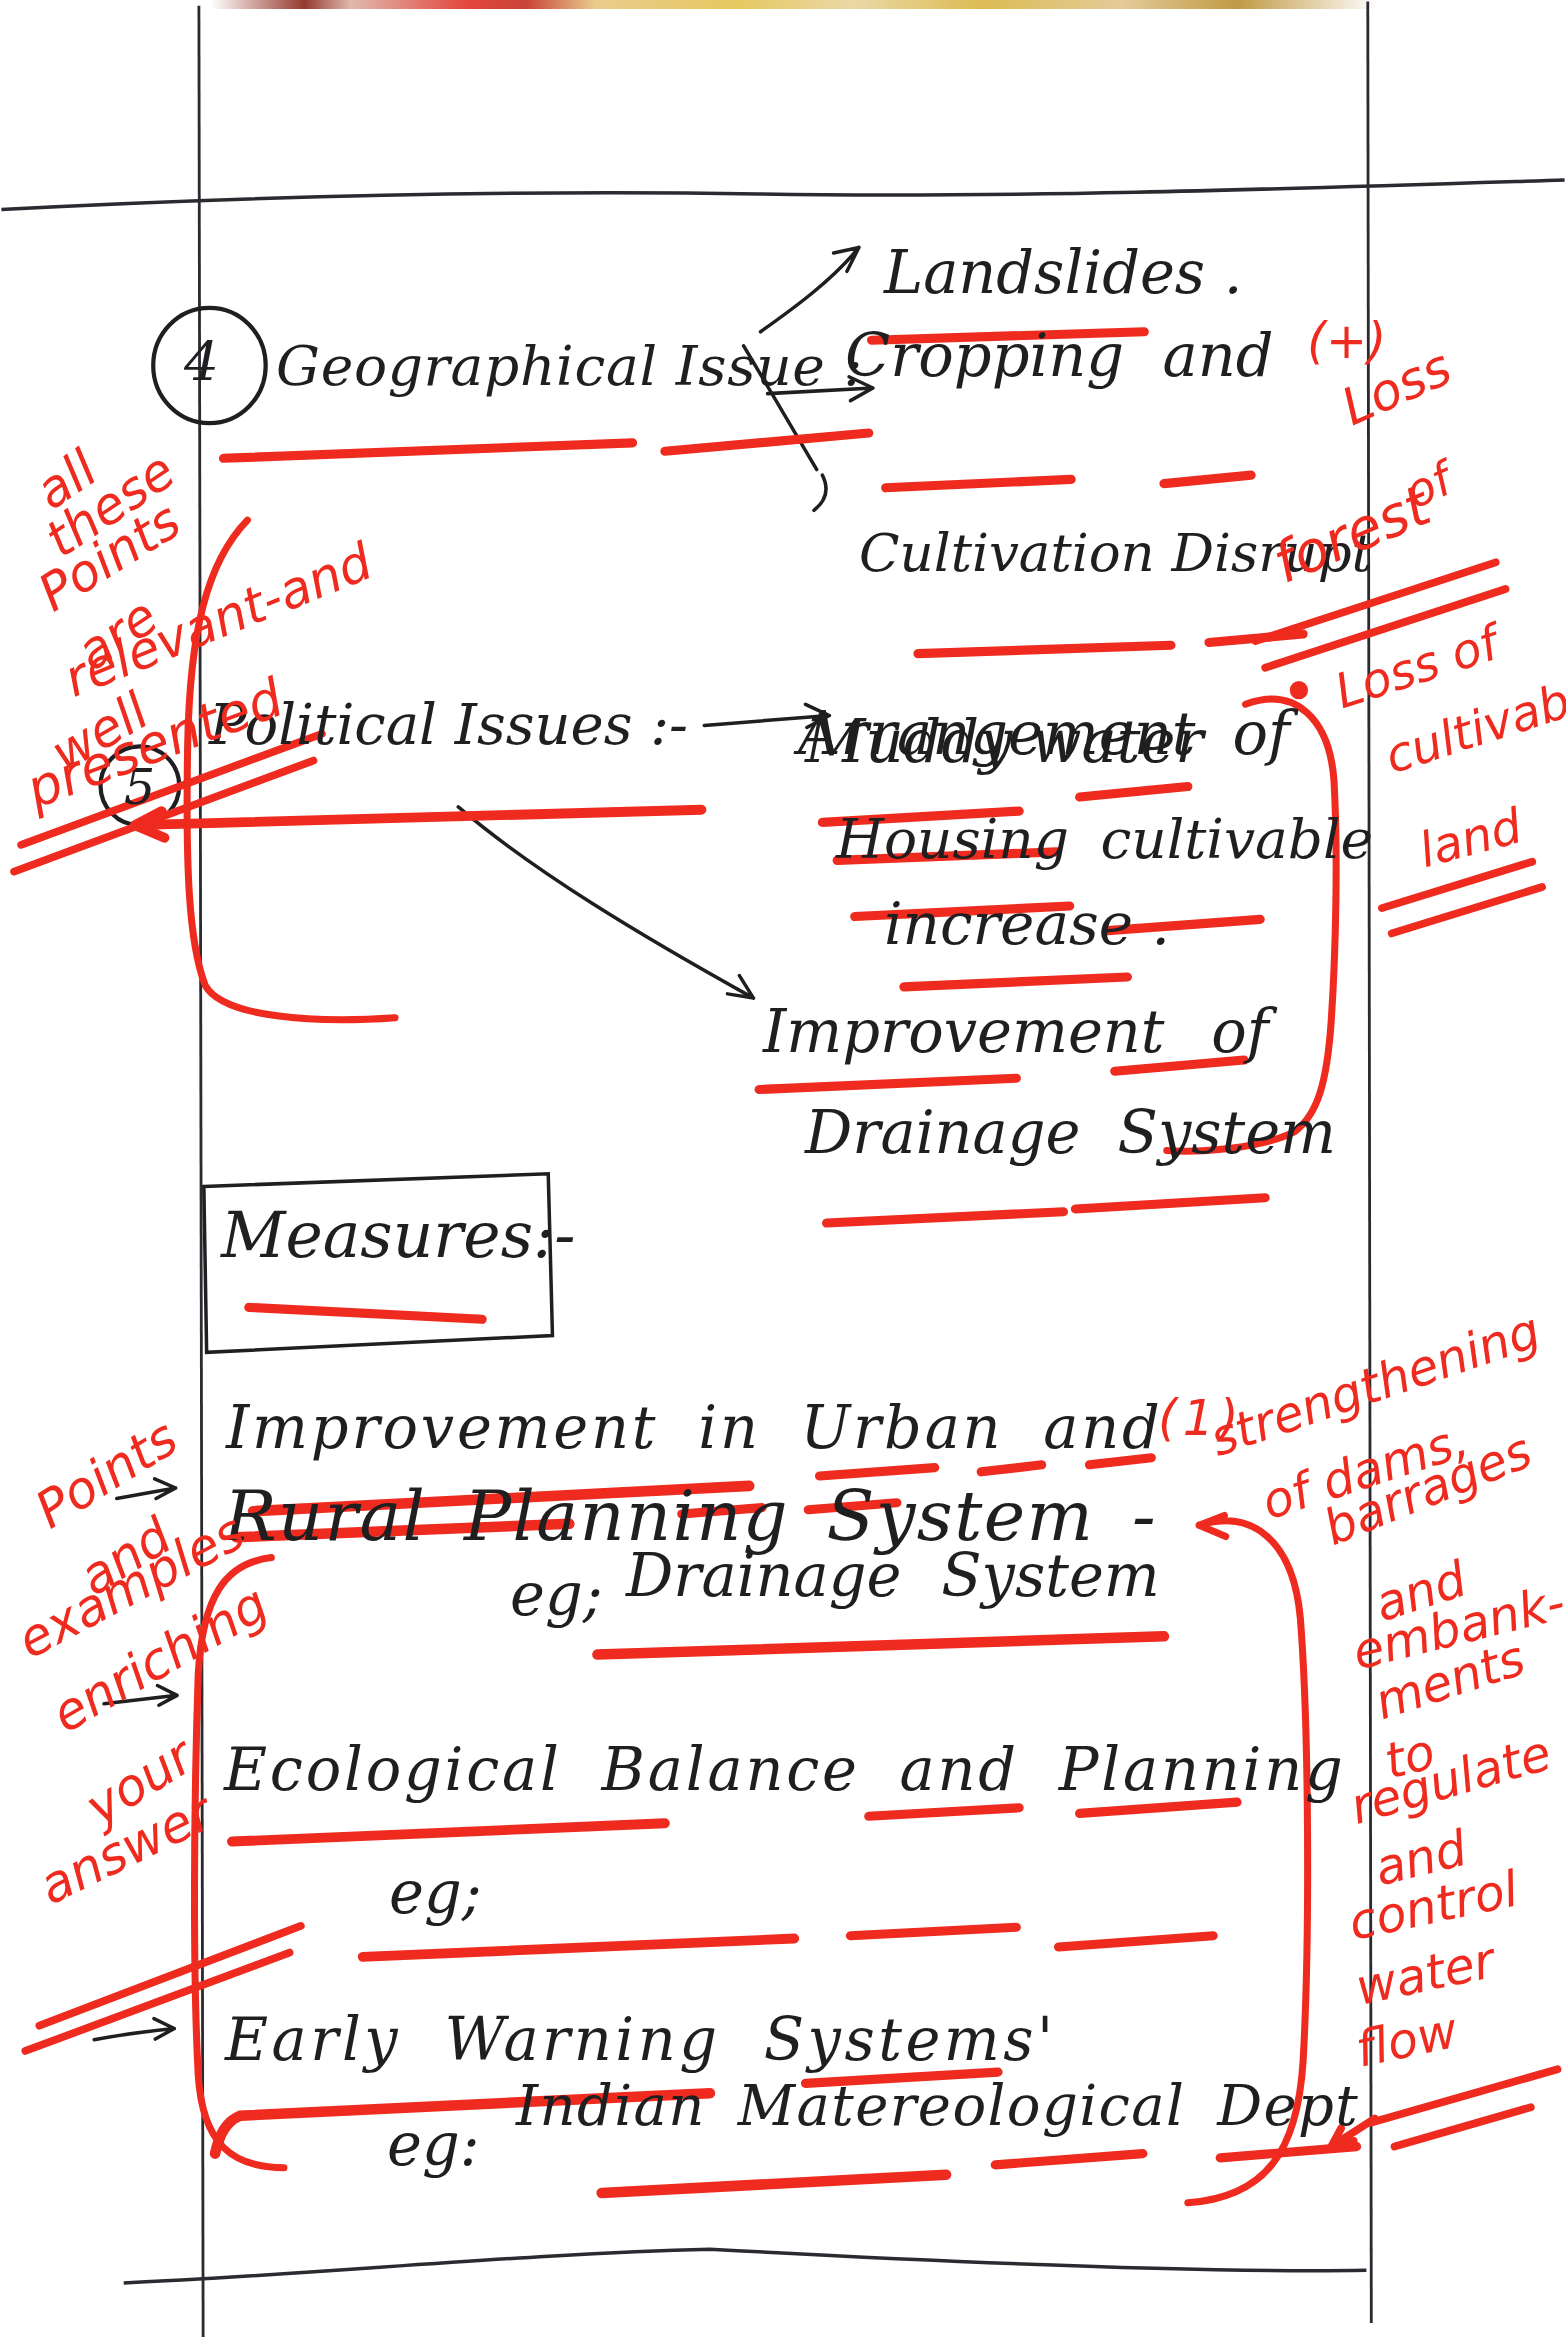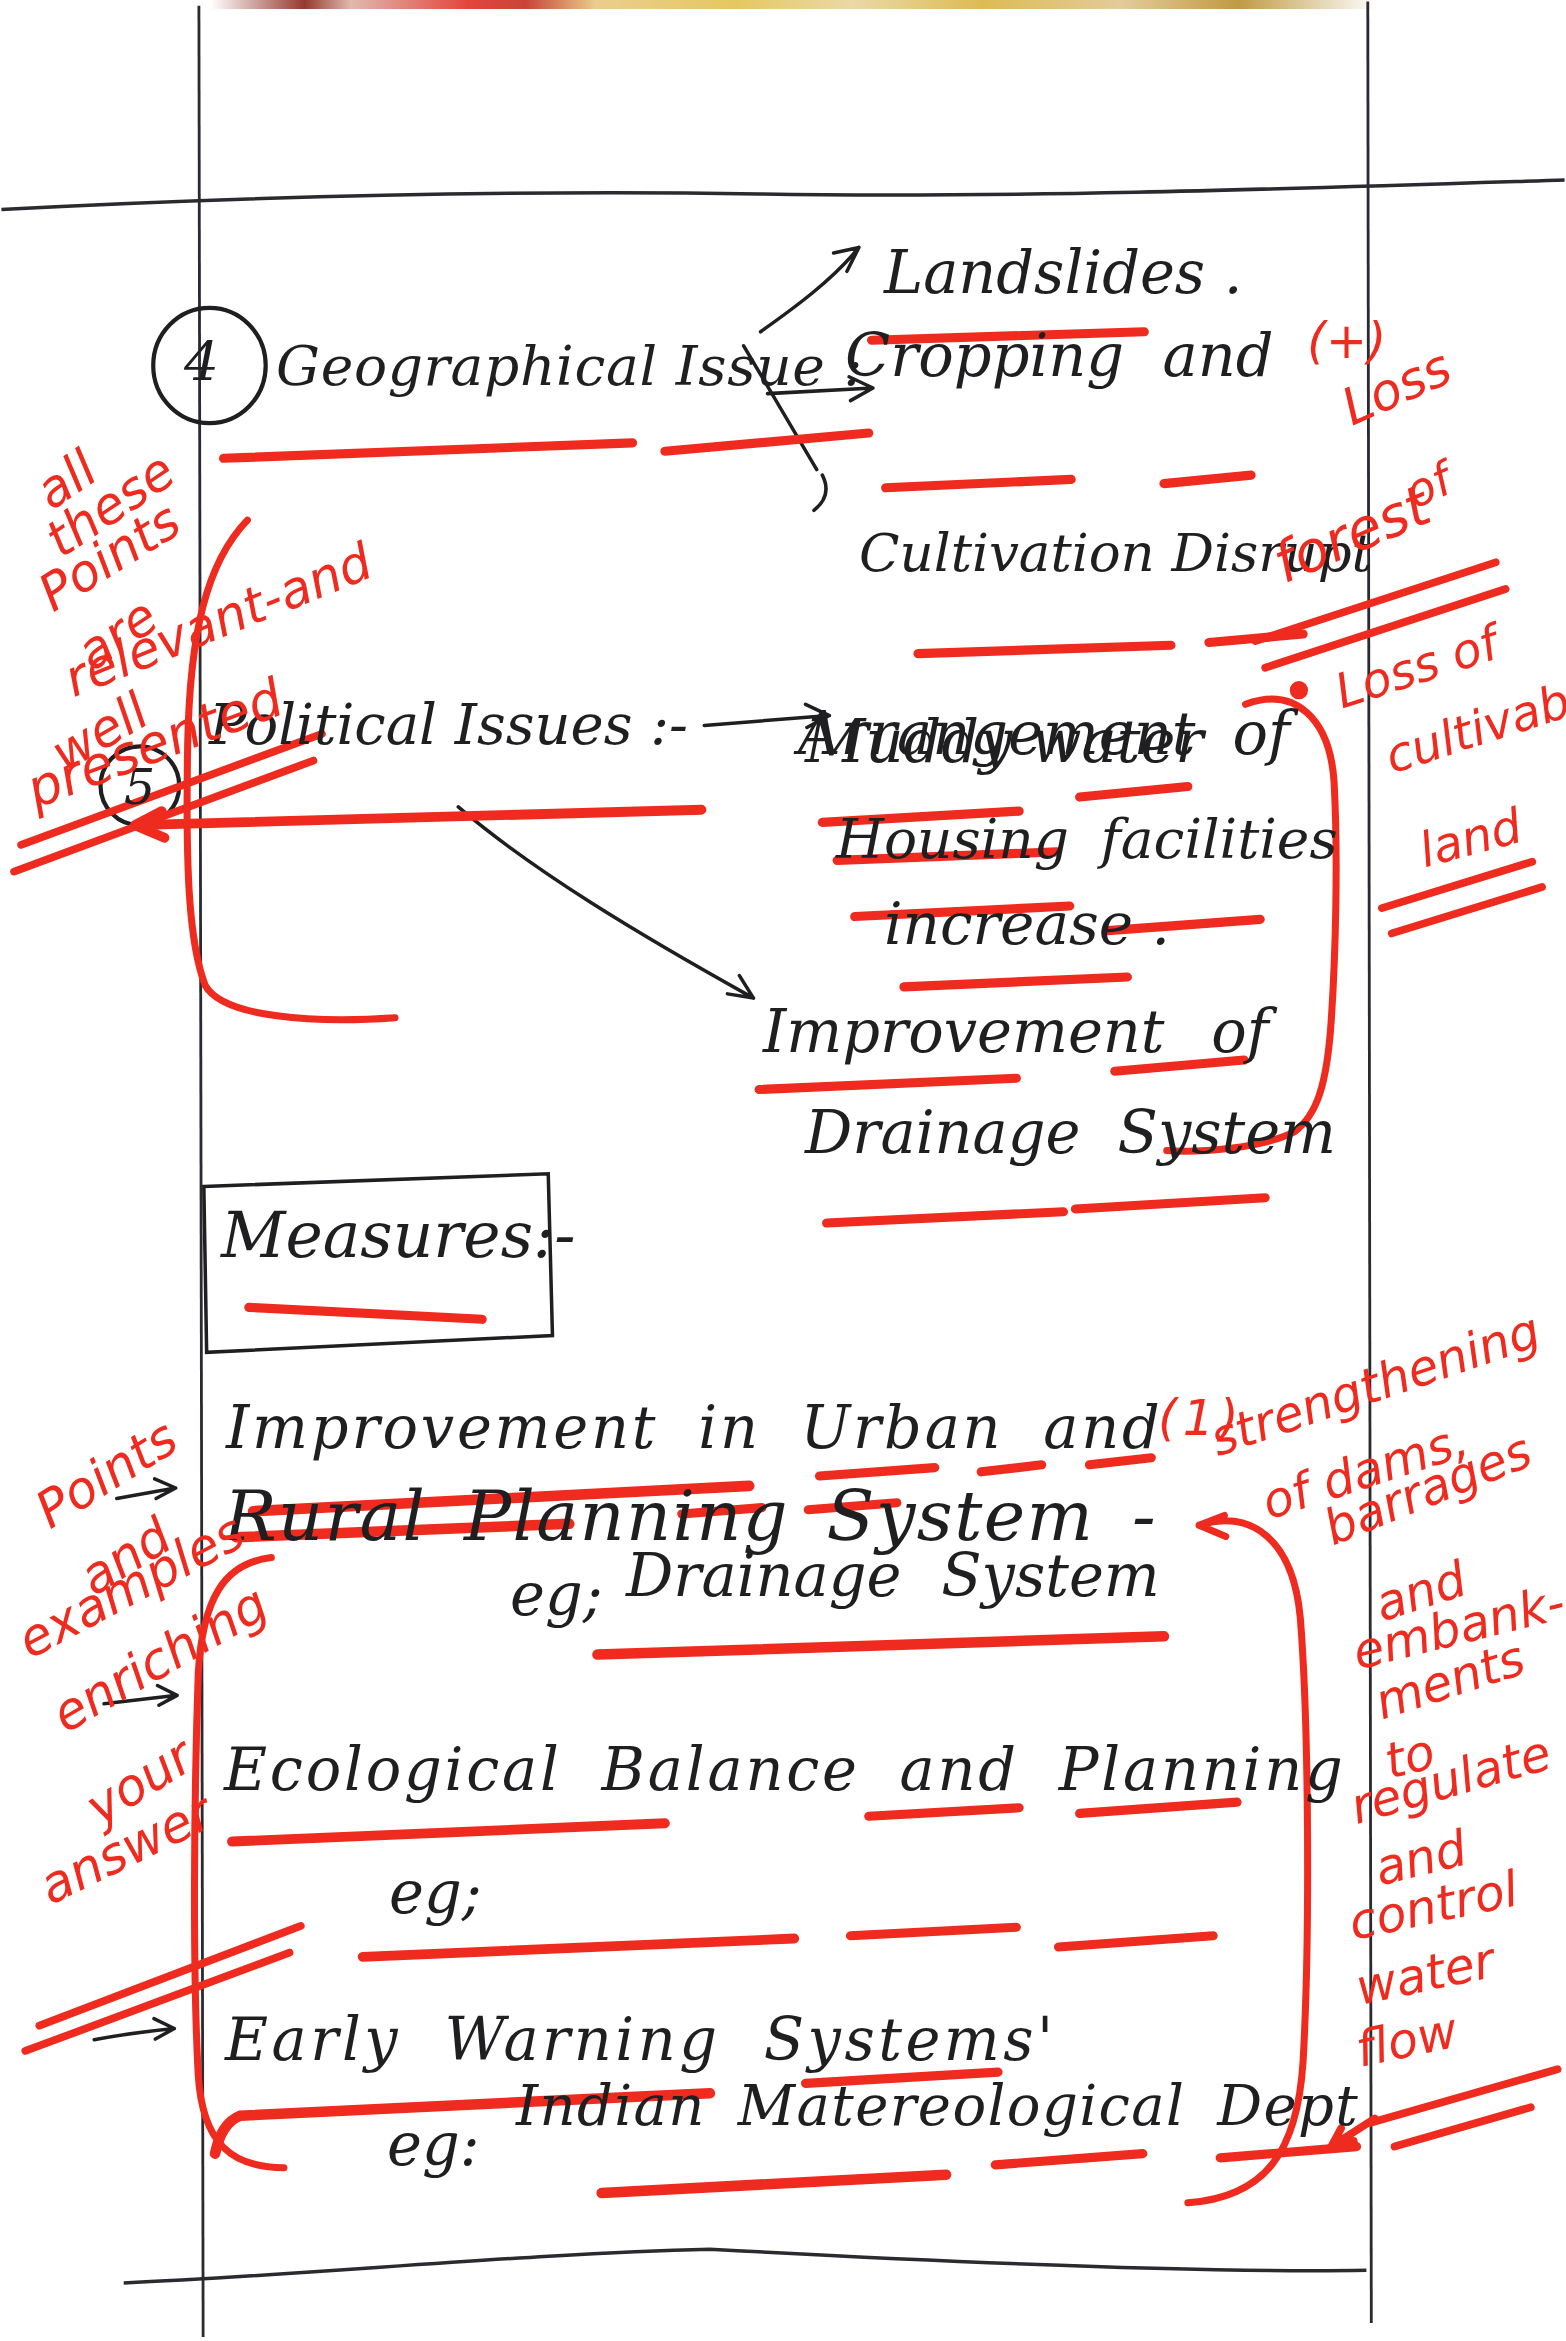--- a/index.html
+++ b/index.html
@@ -109,21 +109,21 @@
   <div class="hw" style="left:276px;top:308px;font-size:55px;letter-spacing:0.7px;margin-top:26px;">Geographical Issue :</div>
   <div class="hw" style="left:884px;top:238px;font-size:59px;">Landslides .</div>
   <div class="hw" style="left:845px;top:321px;font-size:59px;word-spacing:19.7px;">Cropping and</div>
   <div class="hw" style="left:859px;top:522px;font-size:53px;">Cultivation Disrupt</div>
   <div class="hw" style="left:884px;top:890px;font-size:58px;">increase .</div>
   <div class="hw" style="left:805px;top:707px;font-size:59px;">Muddy water</div>
 
   <div class="hw" style="left:124px;top:759px;font-size:49px;">5</div>
   <div class="hw" style="left:209px;top:692px;font-size:56px;">Political Issues :-</div>
   <div class="hw" style="left:798px;top:699px;font-size:59px;word-spacing:18.3px;">Arrangement of</div>
-  <div class="hw" style="left:836px;top:807px;font-size:55px;word-spacing:14px;">Housing facilities</div>
+  <div class="hw" style="left:836px;top:807px;font-size:55px;word-spacing:14px;">Housing cultivable</div>
   <div class="hw" style="left:763px;top:973px;font-size:59px;word-spacing:28px;margin-top:24px;">Improvement of</div>
   <div class="hw" style="left:805px;top:1098px;font-size:59px;word-spacing:18.3px;">Drainage System</div>
 
   <div class="hw" style="left:221px;top:1199px;font-size:63px;">Measures:-</div>
 
   <div class="hw" style="left:226px;top:1393px;font-size:59px;letter-spacing:2.8px;word-spacing:18.3px;">Improvement in Urban and</div>
   <div class="hw" style="left:224px;top:1475px;font-size:70px;letter-spacing:1.4px;word-spacing:14px;">Rural Planning System -</div>
   <div class="hw" style="left:510px;top:1560px;font-size:59px;">eg;</div>
   <div class="hw" style="left:626px;top:1541px;font-size:59px;word-spacing:21px;">Drainage System</div>
 

